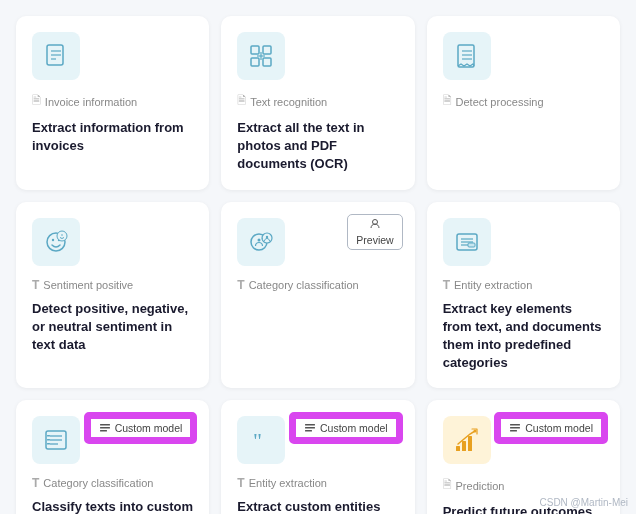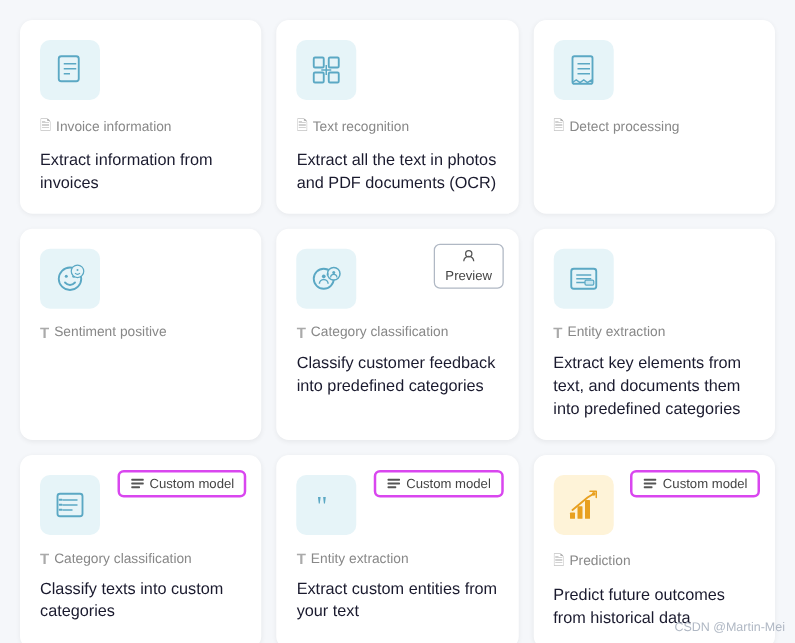--- a/index.html
+++ b/index.html
@@ -46,30 +46,30 @@
       gap: 4px;
       color: #888;
       font-size: 11px;
     }
     .card-type-icon {
       font-size: 11px;
       color: #aaa;
     }
     .card-title {
       font-size: 13px;
-      font-weight: 400;
+      font-weight: 700;
       color: #1a1a2e;
       line-height: 1.4;
     }
     .badge {
       position: absolute;
       top: 12px;
       right: 12px;
       background: #fff;
-      border: 2px solid #d946ef;
+      border: 7px solid #d946ef;
       border-radius: 5px;
       padding: 3px 8px;
       font-size: 10.5px;
       color: #444;
       display: flex;
       align-items: center;
       gap: 4px;
     }
     .badge-preview {
       background: #fff;
@@ -152,20 +152,21 @@
         <path d="M10 17 Q14 21 18 17" stroke="#5ba8c4" stroke-width="1.5" fill="none" stroke-linecap="round"></path>
         <circle cx="20" cy="8" r="5" fill="#e6f4f8" stroke="#5ba8c4" stroke-width="1"></circle>
         <circle cx="20" cy="7" r="0.8" fill="#5ba8c4"></circle>
         <path d="M18 9.5 Q20 11.5 22 9.5" stroke="#5ba8c4" stroke-width="1" fill="none"></path>
       </svg>
     </div>
     <div class="card-type">
       <span class="card-type-icon" style="font-weight:700;font-size:12px;color:#aaa;">T</span>
       <span>Sentiment positive</span>
     </div>
+    <div class="card-title">Detect positive, negative, or neutral sentiment in text data</div>
   </div>
 
   <div class="card">
     <div class="badge badge-preview">
       <svg width="12" height="12" viewBox="0 0 12 12" fill="none">
         <circle cx="6" cy="4" r="2.5" stroke="#555" stroke-width="1"></circle>
         <path d="M2 10c0-2.2 1.8-4 4-4s4 1.8 4 4" stroke="#555" stroke-width="1" fill="none"></path>
       </svg>
       <span>Preview</span>
     </div>
@@ -177,21 +178,20 @@
         <circle cx="20" cy="10" r="5" stroke="#5ba8c4" stroke-width="1.2" fill="#e6f4f8"></circle>
         <circle cx="20" cy="9" r="1.2" fill="#5ba8c4"></circle>
         <path d="M17.5 13c0-1.4 1.1-2.5 2.5-2.5s2.5 1.1 2.5 2.5" stroke="#5ba8c4" stroke-width="1" fill="none"></path>
         <line x1="16" y1="10" x2="14" y2="11" stroke="#5ba8c4" stroke-width="1" stroke-dasharray="1,1"></line>
       </svg>
     </div>
     <div class="card-type">
       <span class="card-type-icon" style="font-weight:700;font-size:12px;color:#aaa;">T</span>
       <span>Category classification</span>
     </div>
-    <div class="card-title">Classify customer feedback into predefined categories</div>
   </div>
 
   <div class="card">
     <div class="card-icon-wrap">
       <svg viewBox="0 0 28 28" fill="none" xmlns="http://www.w3.org/2000/svg">
         <rect x="4" y="6" width="20" height="16" rx="2" stroke="#5ba8c4" stroke-width="1.5" fill="#e6f4f8"></rect>
         <line x1="8" y1="11" x2="20" y2="11" stroke="#5ba8c4" stroke-width="1.2"></line>
         <line x1="8" y1="14" x2="20" y2="14" stroke="#5ba8c4" stroke-width="1.2"></line>
         <line x1="8" y1="17" x2="15" y2="17" stroke="#5ba8c4" stroke-width="1.2"></line>
         <rect x="15" y="15" width="7" height="4" rx="1" stroke="#5ba8c4" stroke-width="1" fill="#c8e6f0"></rect>

